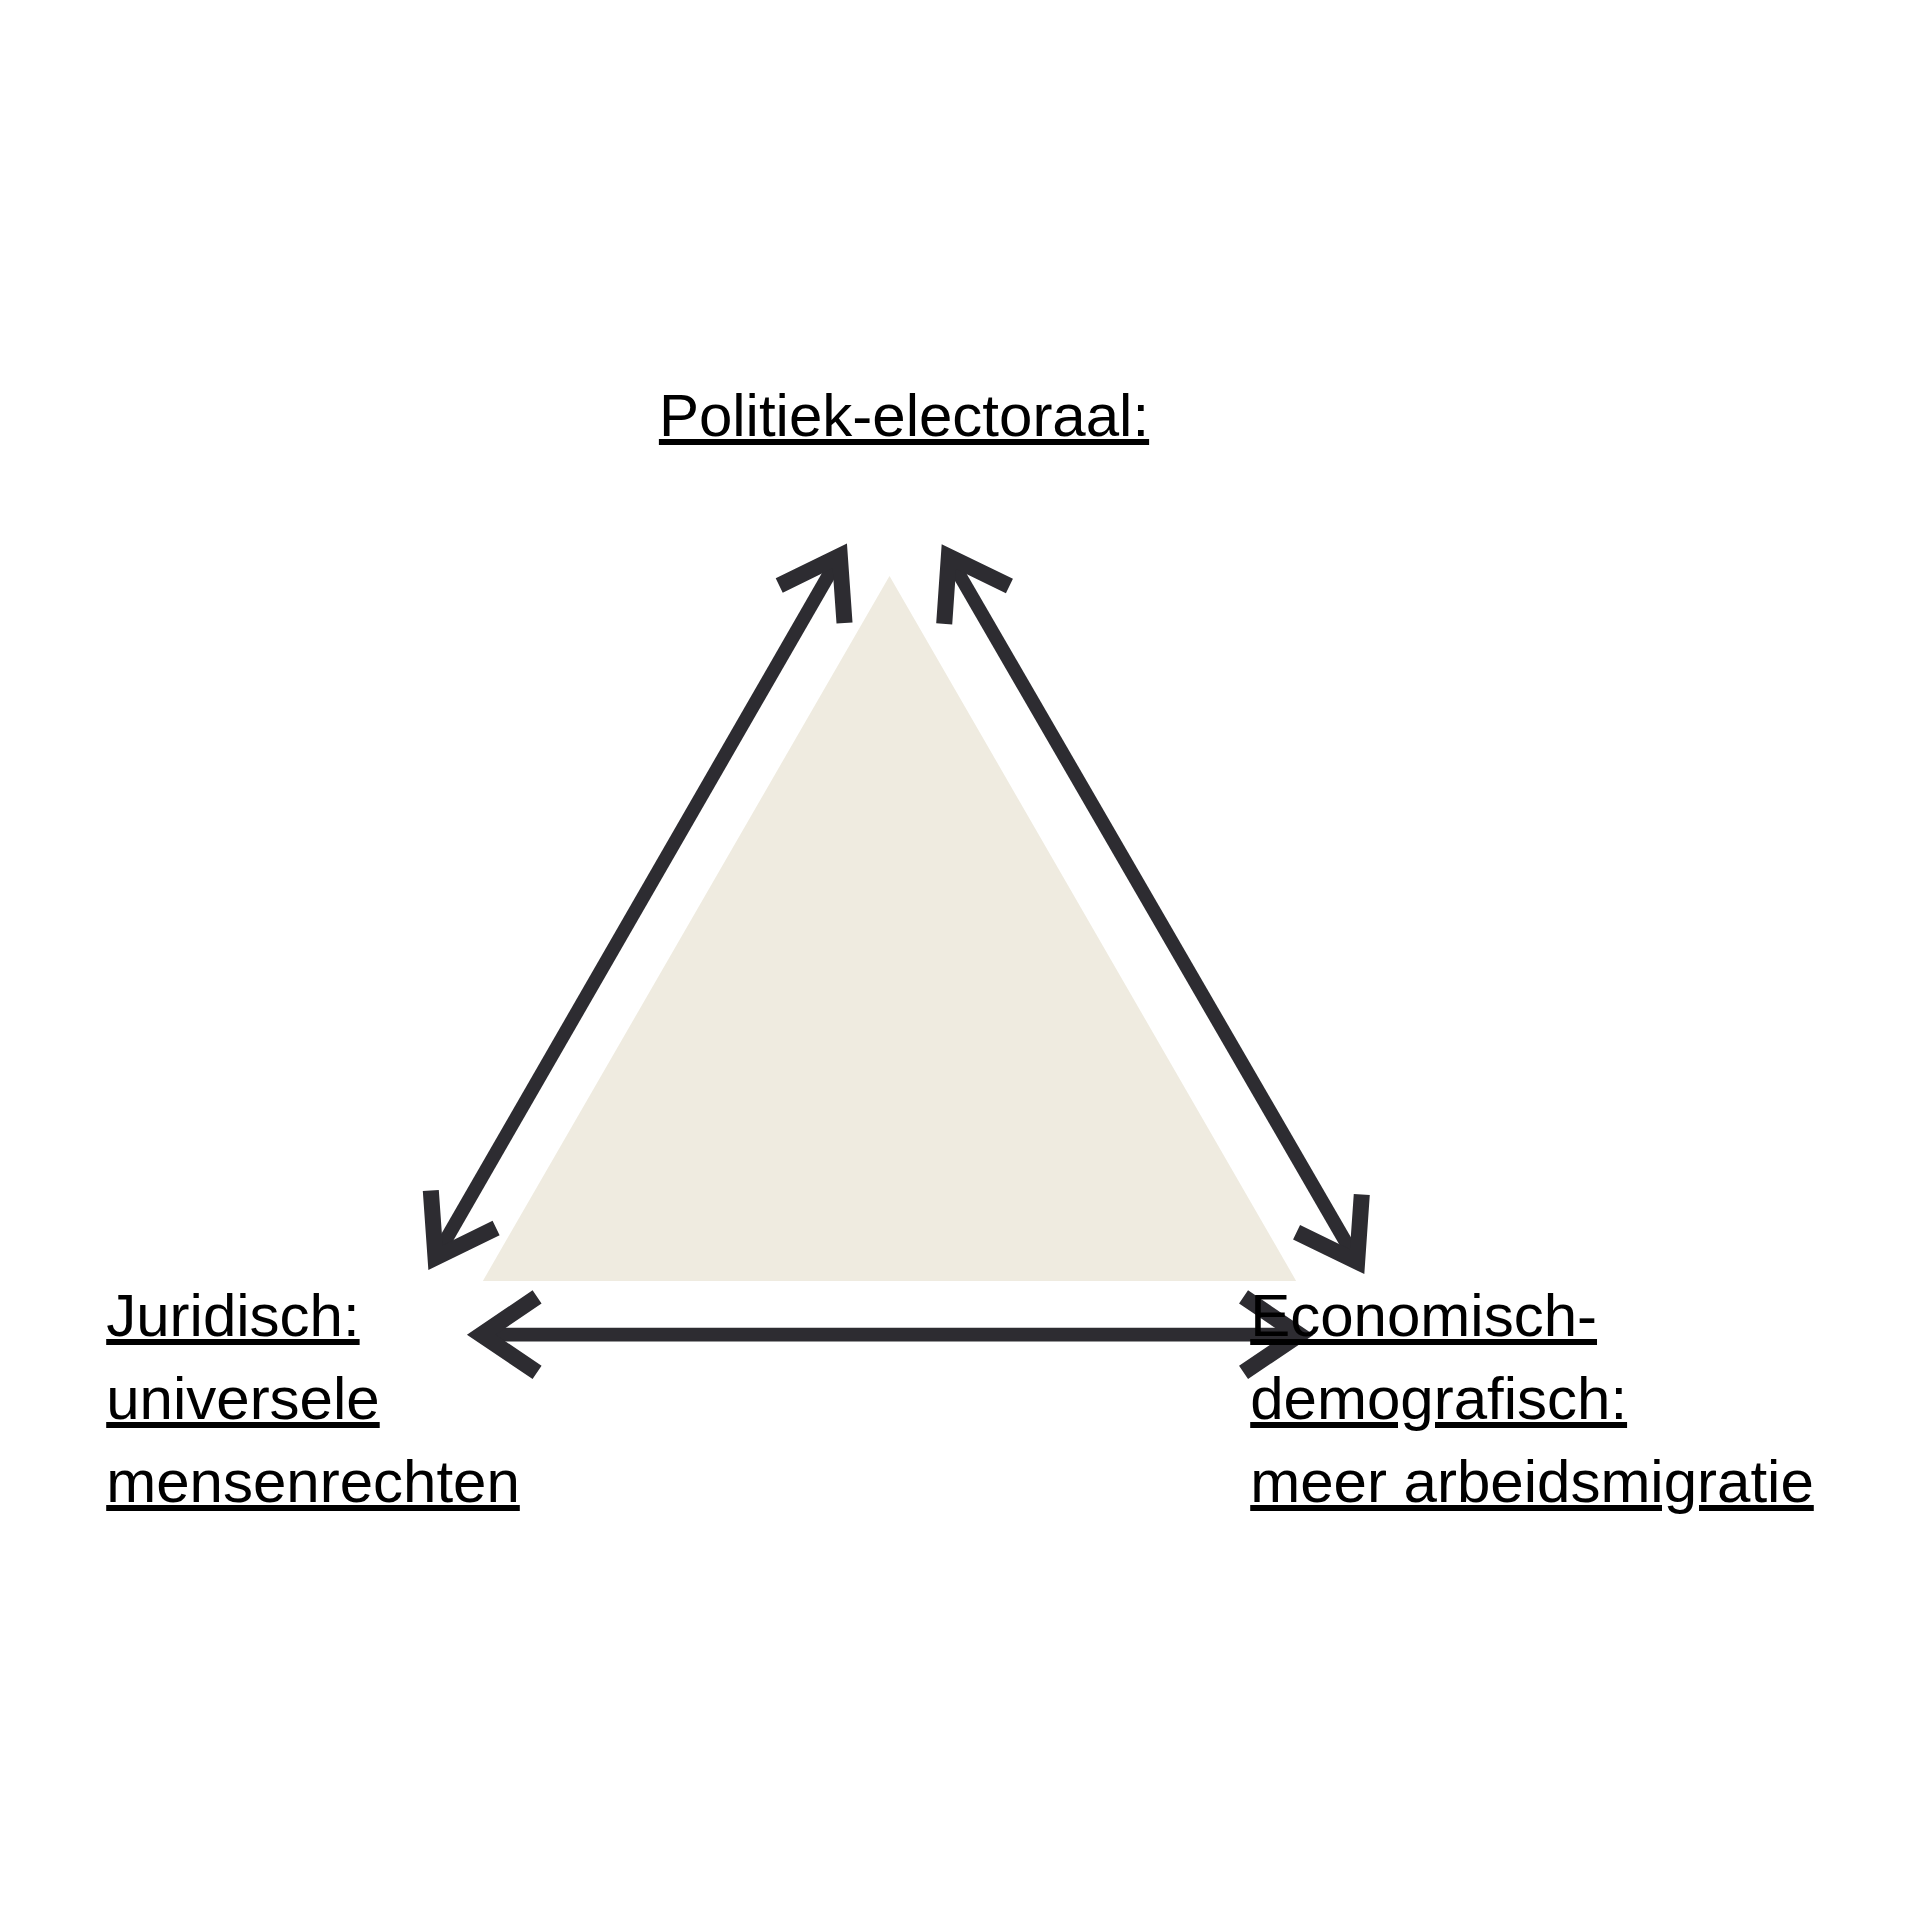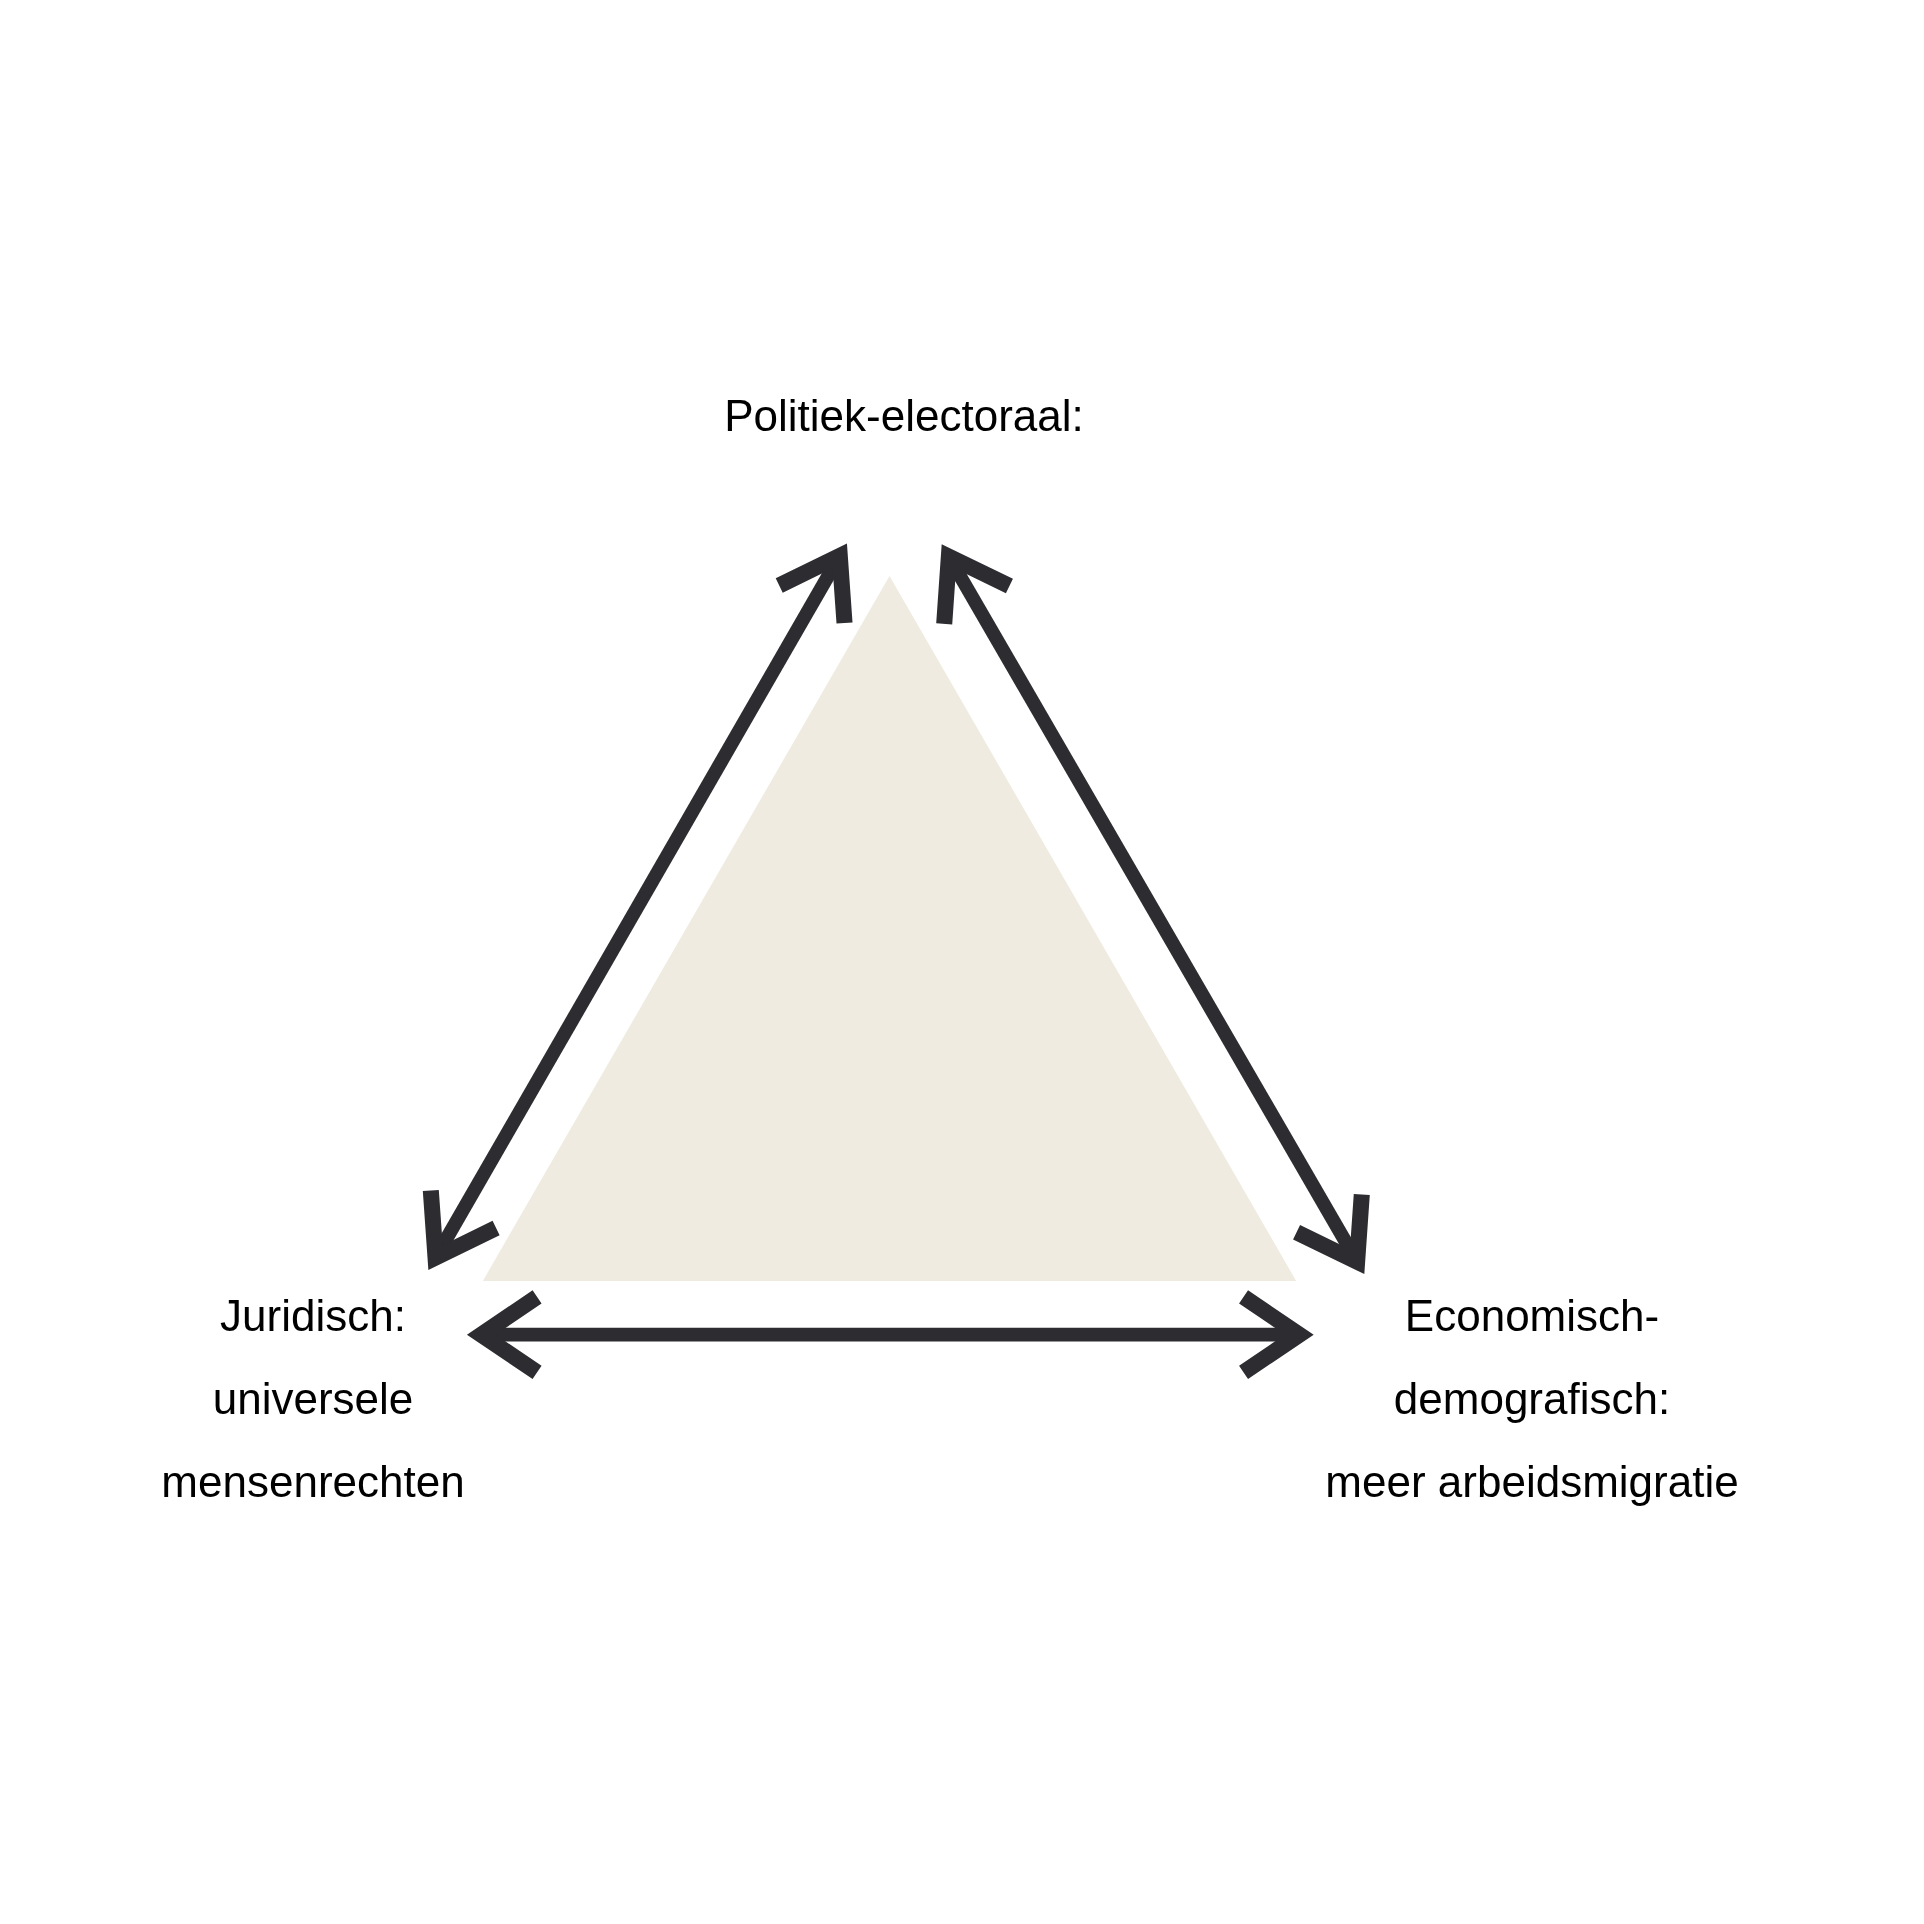--- a/index.html
+++ b/index.html
@@ -19,26 +19,26 @@
     position: absolute;
     left: 0;
     top: 0;
     width: 1925px;
     height: 1925px;
     display: block;
   }
   .node-label {
     position: absolute;
     transform: translateX(-50%);
-    text-align: center;
-    font-size: 44px;
+    font-size: 60px;
     line-height: 83px;
     font-weight: 400;
     color: #000000;
     white-space: nowrap;
+    text-decoration: underline;
   }
   .node-label .line {
     display: block;
   }
   #label-politiek   { left: 904px; top: 374px;  }
   #label-juridisch  { left: 313px;  top: 1274px; }
   #label-economisch { left: 1532px; top: 1274px; }
 </style>
 </head>
 <body>

